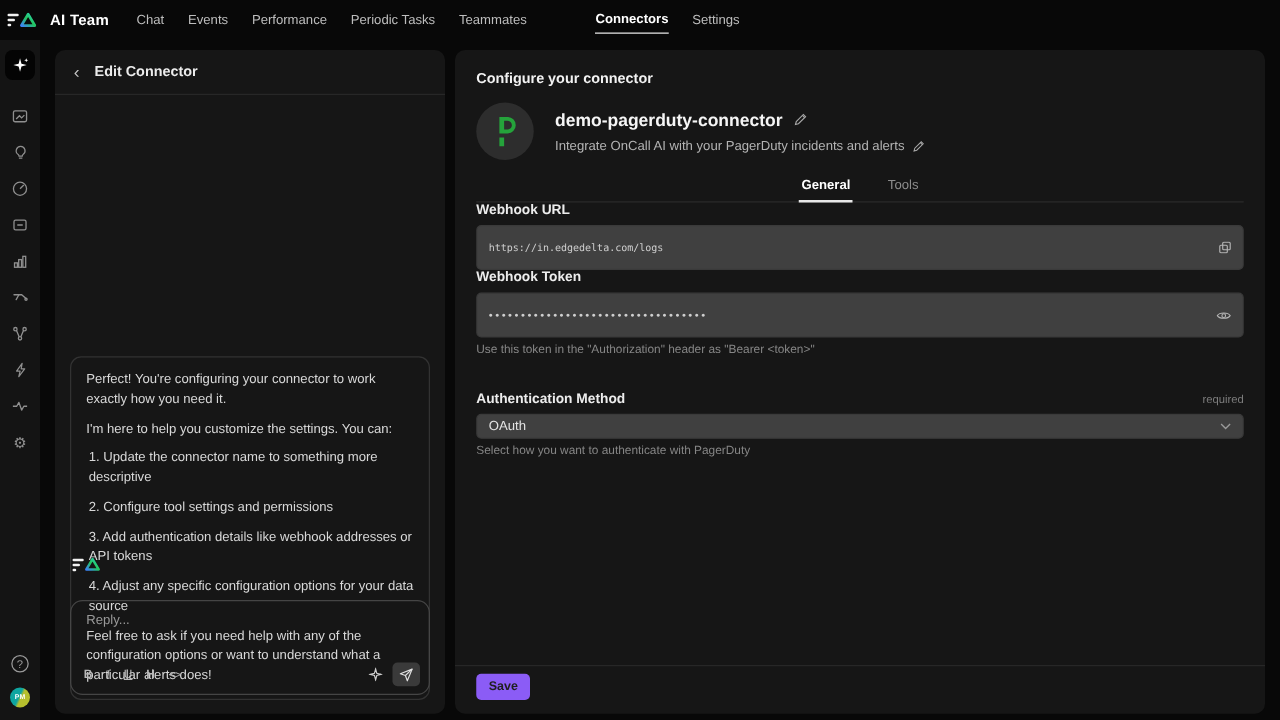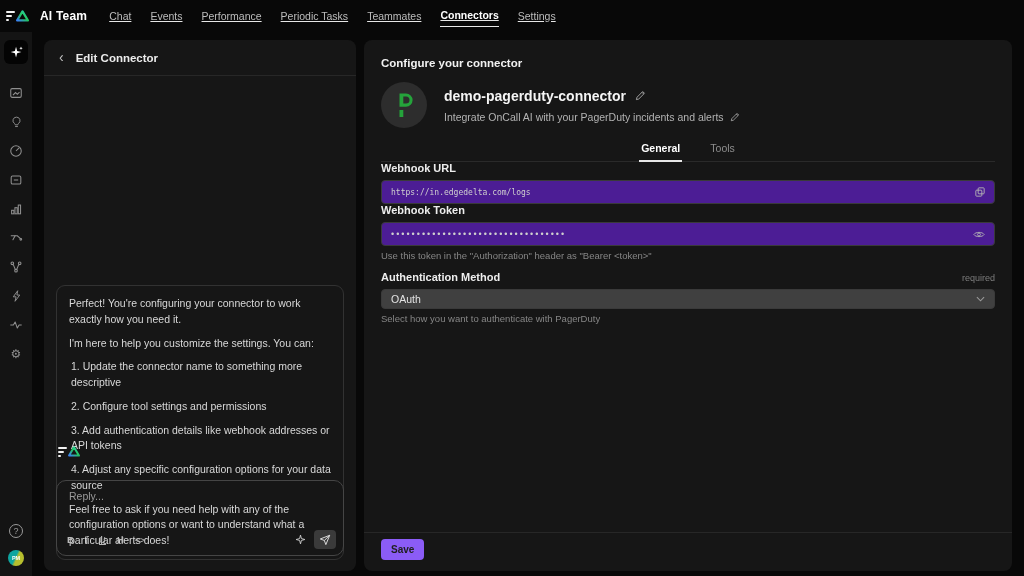--- a/index.html
+++ b/index.html
@@ -7,23 +7,23 @@
   body { background:#080808; font-family:"Liberation Sans", sans-serif; color:#e6e6e6; position:relative; }
 
   
   .topbar { position:absolute; left:0; top:0; width:1024px; height:32px; display:flex; align-items:center; }
   .logo-box { width:34px; display:flex; justify-content:center; align-items:center; }
   .ed-logo { display:flex; align-items:center; gap:1px; }
   .ed-bars { display:flex; flex-direction:column; gap:2px; align-items:flex-start; }
   .ed-bars i { display:block; height:2px; background:#f2f2f2; border-radius:1px; }
   .ed-bars i:nth-child(1){ width:9px; } .ed-bars i:nth-child(2){ width:6px; } .ed-bars i:nth-child(3){ width:3px; }
   .app-title { font-size:12px; font-weight:700; color:#fff; margin-left:6px; margin-right:22px; letter-spacing:.2px; }
-  .topnav { display:flex; align-items:center; gap:19px;text-decoration:underline; }
+  .topnav { display:flex; align-items:center; gap:19px; }
   .topnav .nav-item { font-size:10.5px; color:#bdbdbd; cursor:pointer; padding:4px 0 5px; }
-  .topnav .nav-item.active { color:#fff; font-weight:600; border-bottom:1.5px solid #e8e8e8; }
+  .topnav .nav-item.active { color:#fff; font-weight:600; border-bottom:1.5px solid #e8e8e8;margin-left:36px; }
 
   
   .rail { position:absolute; left:0; top:32px; width:32px; height:544px; background:#141414; display:flex; flex-direction:column; align-items:center; padding:8px 0 10px; }
   .rail .tile { width:24px; height:24px; background:#040404; border-radius:6px; display:flex; align-items:center; justify-content:center; color:#fff; margin-bottom:8px; cursor:pointer; }
   .rail .s-icon { width:16px; height:16px; display:flex; align-items:center; justify-content:center; color:#8f8f8f; margin-top:13px; cursor:pointer; font-size:12px; }
   .rail .spacer { flex:1; }
   .rail .help { width:14px; height:14px; border:1px solid #9a9a9a; border-radius:50%; color:#9a9a9a; font-size:9px; display:flex; align-items:center; justify-content:center; margin-bottom:12px; cursor:pointer; }
   .rail .avatar-pm { width:16px; height:16px; border-radius:50%; background:linear-gradient(115deg,#0ea5a0 45%,#b7bf2e 55%); color:#fff; font-size:5.5px; font-weight:700; display:flex; align-items:center; justify-content:center; cursor:pointer; }
 
   
@@ -63,21 +63,21 @@
   .conn-desc { font-size:10.5px; color:#b3b3b3; }
   .pencil { color:#a8a8a8; cursor:pointer; display:flex; }
 
   .tabs { margin-top:8px; border-bottom:1px solid #2a2a2a; display:flex; justify-content:center; gap:26px; }
   .tab { font-size:10.5px; color:#8d8d8d; padding:6px 2px 6px; cursor:pointer; }
   .tab.active { color:#fff; font-weight:600; border-bottom:2px solid #e8e8e8; margin-bottom:-1px; }
 
   .f-label-row { display:flex; align-items:center; justify-content:space-between; }
   .f-label { font-size:11px; font-weight:700; color:#ededed; }
   .f-required { font-size:9px; color:#7d7d7d; }
-  .input-box { margin-top:6px; height:24px; border:1px solid #3a3a3a; border-radius:4px; background:#4c1d95; display:flex; align-items:center; padding:0 9px; }
+  .input-box { margin-top:6px; height:36px; border:1px solid #3a3a3a; border-radius:4px; background:#404040; display:flex; align-items:center; padding:0 9px; }
   .input-box input { flex:1; background:transparent; border:none; outline:none; color:#cfcfcf; }
   .url-input { font-family:"DejaVu Sans Mono",monospace; font-size:8px; }
   .token-input { font-size:9px; letter-spacing:2px; color:#e2e2e2; }
   .box-icon { color:#b5b5b5; display:flex; cursor:pointer; flex:none; }
   .f-helper { margin-top:4px; font-size:9.5px; color:#868686; }
   .select-box { margin-top:6px; height:20px; border:1px solid #3a3a3a; border-radius:4px; background:#404040; display:flex; align-items:center; justify-content:space-between; padding:0 9px; cursor:pointer; }
   .select-value { font-size:10.5px; color:#e3e3e3; }
   .select-chev { color:#9a9a9a; display:flex; }
 
   .save-divider { position:absolute; left:0; right:0; bottom:38px; height:1px; background:#272727; }
@@ -298,21 +298,21 @@
     <input class="token-input" type="text" readonly="" value="••••••••••••••••••••••••••••••••••" style="">
     <span class="box-icon">
       <svg width="12" height="9" viewBox="0 0 14 10" fill="none" stroke="currentColor" stroke-width="1">
           <path d="M1 5 C3 1.7 11 1.7 13 5 C11 8.3 3 8.3 1 5 Z"></path>
           <circle cx="7" cy="5" r="1.7"></circle>
         </svg>
     </span>
   </div>
   <div class="f-helper">Use this token in the "Authorization" header as "Bearer &lt;token&gt;"</div>
 
-  <div class="f-label-row" style="margin-top:10px;align-items:flex-end;">
+  <div class="f-label-row" style="margin-top:28px;">
     <span class="f-label">Authentication Method</span>
     <span class="f-required">required</span>
   </div>
   <div class="select-box">
     <span class="select-value">OAuth</span>
     <span class="select-chev">
       <svg width="9" height="6" viewBox="0 0 10 6" fill="none" stroke="currentColor" stroke-width="1.2">
           <path d="M1 1 L5 5 L9 1"></path>
         </svg>
     </span>

